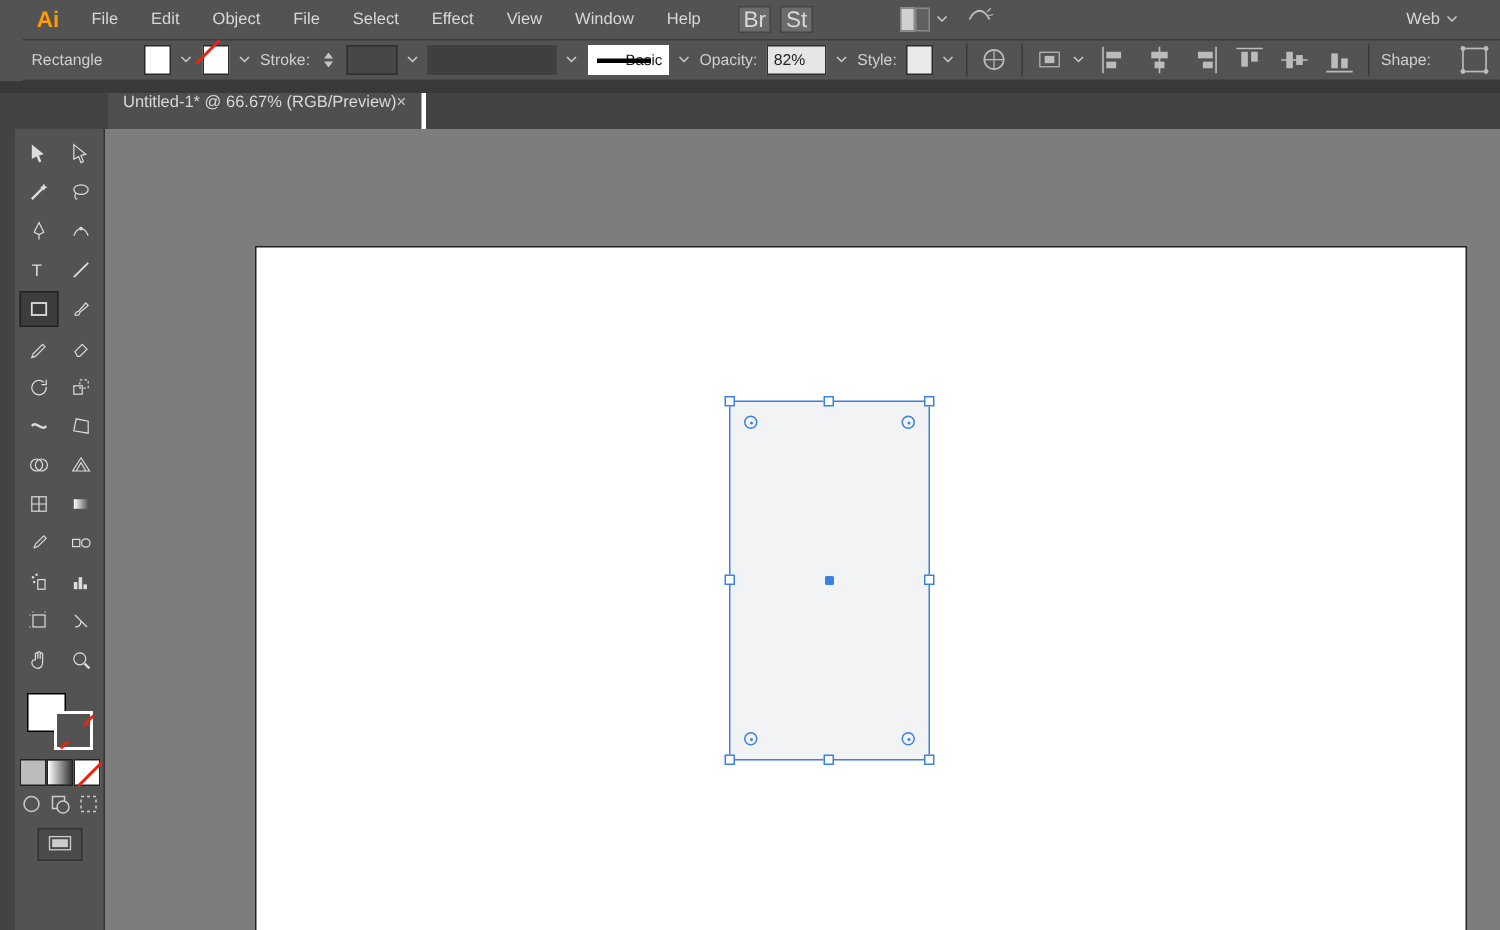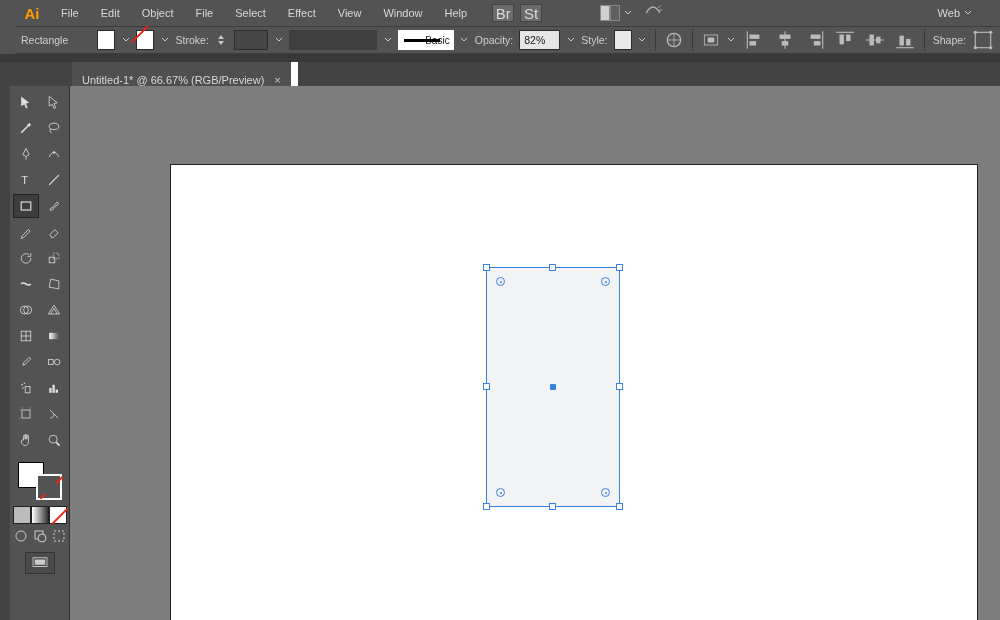--- a/index.html
+++ b/index.html
@@ -30,28 +30,28 @@
 .arrow { width:0; height:0; border-left:3px solid transparent; border-right:3px solid transparent; }
 .arrow.up { border-bottom:4px solid #c5c5c5; margin-bottom:2px;}
 .arrow.dn { border-top:4px solid #c5c5c5; }
 .pill { height:20px; background:#3f3f3f; display:flex; align-items:center; padding:0 4px; gap:4px; }
 .brushprev { width:60px; height:20px; background:#fff; color:#111; display:flex; align-items:center; justify-content:flex-end; padding:0 4px; font-size:10px; position:relative;}
 .brushprev::before{content:""; position:absolute; left:6px; top:9px; width:36px; border-top:3px solid #000;}
 .opacity-field{ width:44px; height:20px; background:#e6e6e6; color:#222; border:1px solid #2e2e2e; display:flex; align-items:center; padding:0 4px;}
 .sep { width:1px; height:22px; background:#3a3a3a; margin:0 2px;}
 .tool-icon { width:22px; height:22px; display:flex; align-items:center; justify-content:center; }
 .ctrl-right { margin-left: 2px; display:flex; align-items:center; gap:8px;}
-.ctrl-far-right{ margin-left:auto; display:flex; align-items:center; gap:6px;}
+.ctrl-far-right{ margin-left:auto; display:flex; align-items:center; gap:18px;}
 
 
 .tabtoggle-row{ height:8px; background:#393939; }
 
 
 .doctab-bar { height:24px; background:#434343; display:flex; align-items:flex-end; padding-left:72px;}
-.doctab { background:#4f4f4f; height:24px; display:flex; align-items:flex-end; padding:0 10px; gap:10px; font-size:11px; border-right:7px solid #ffffff;}
+.doctab { background:#4f4f4f; height:24px; display:flex; align-items:flex-start; padding:0 10px; font-size:11px; border-right:3px solid #ffffff;}
 .doctab .close{ font-size:11px; color:#ccc; cursor:default;}
 
 
 .workarea { display:flex; height: calc(620px - 26px - 28px - 24px - 8px); }
 .gutter { width:10px; background:#434343; }
 
 
 .toolbox { width:60px; background:#535353; display:flex; flex-direction:column; align-items:center; padding-top:4px; border-right:1px solid #333;}
 .tool-grid { display:grid; grid-template-columns: 26px 26px; gap:2px; }
 .tbtn { width:26px; height:24px; display:flex; align-items:center; justify-content:center; color:#d0d0d0; border:1px solid transparent;}

